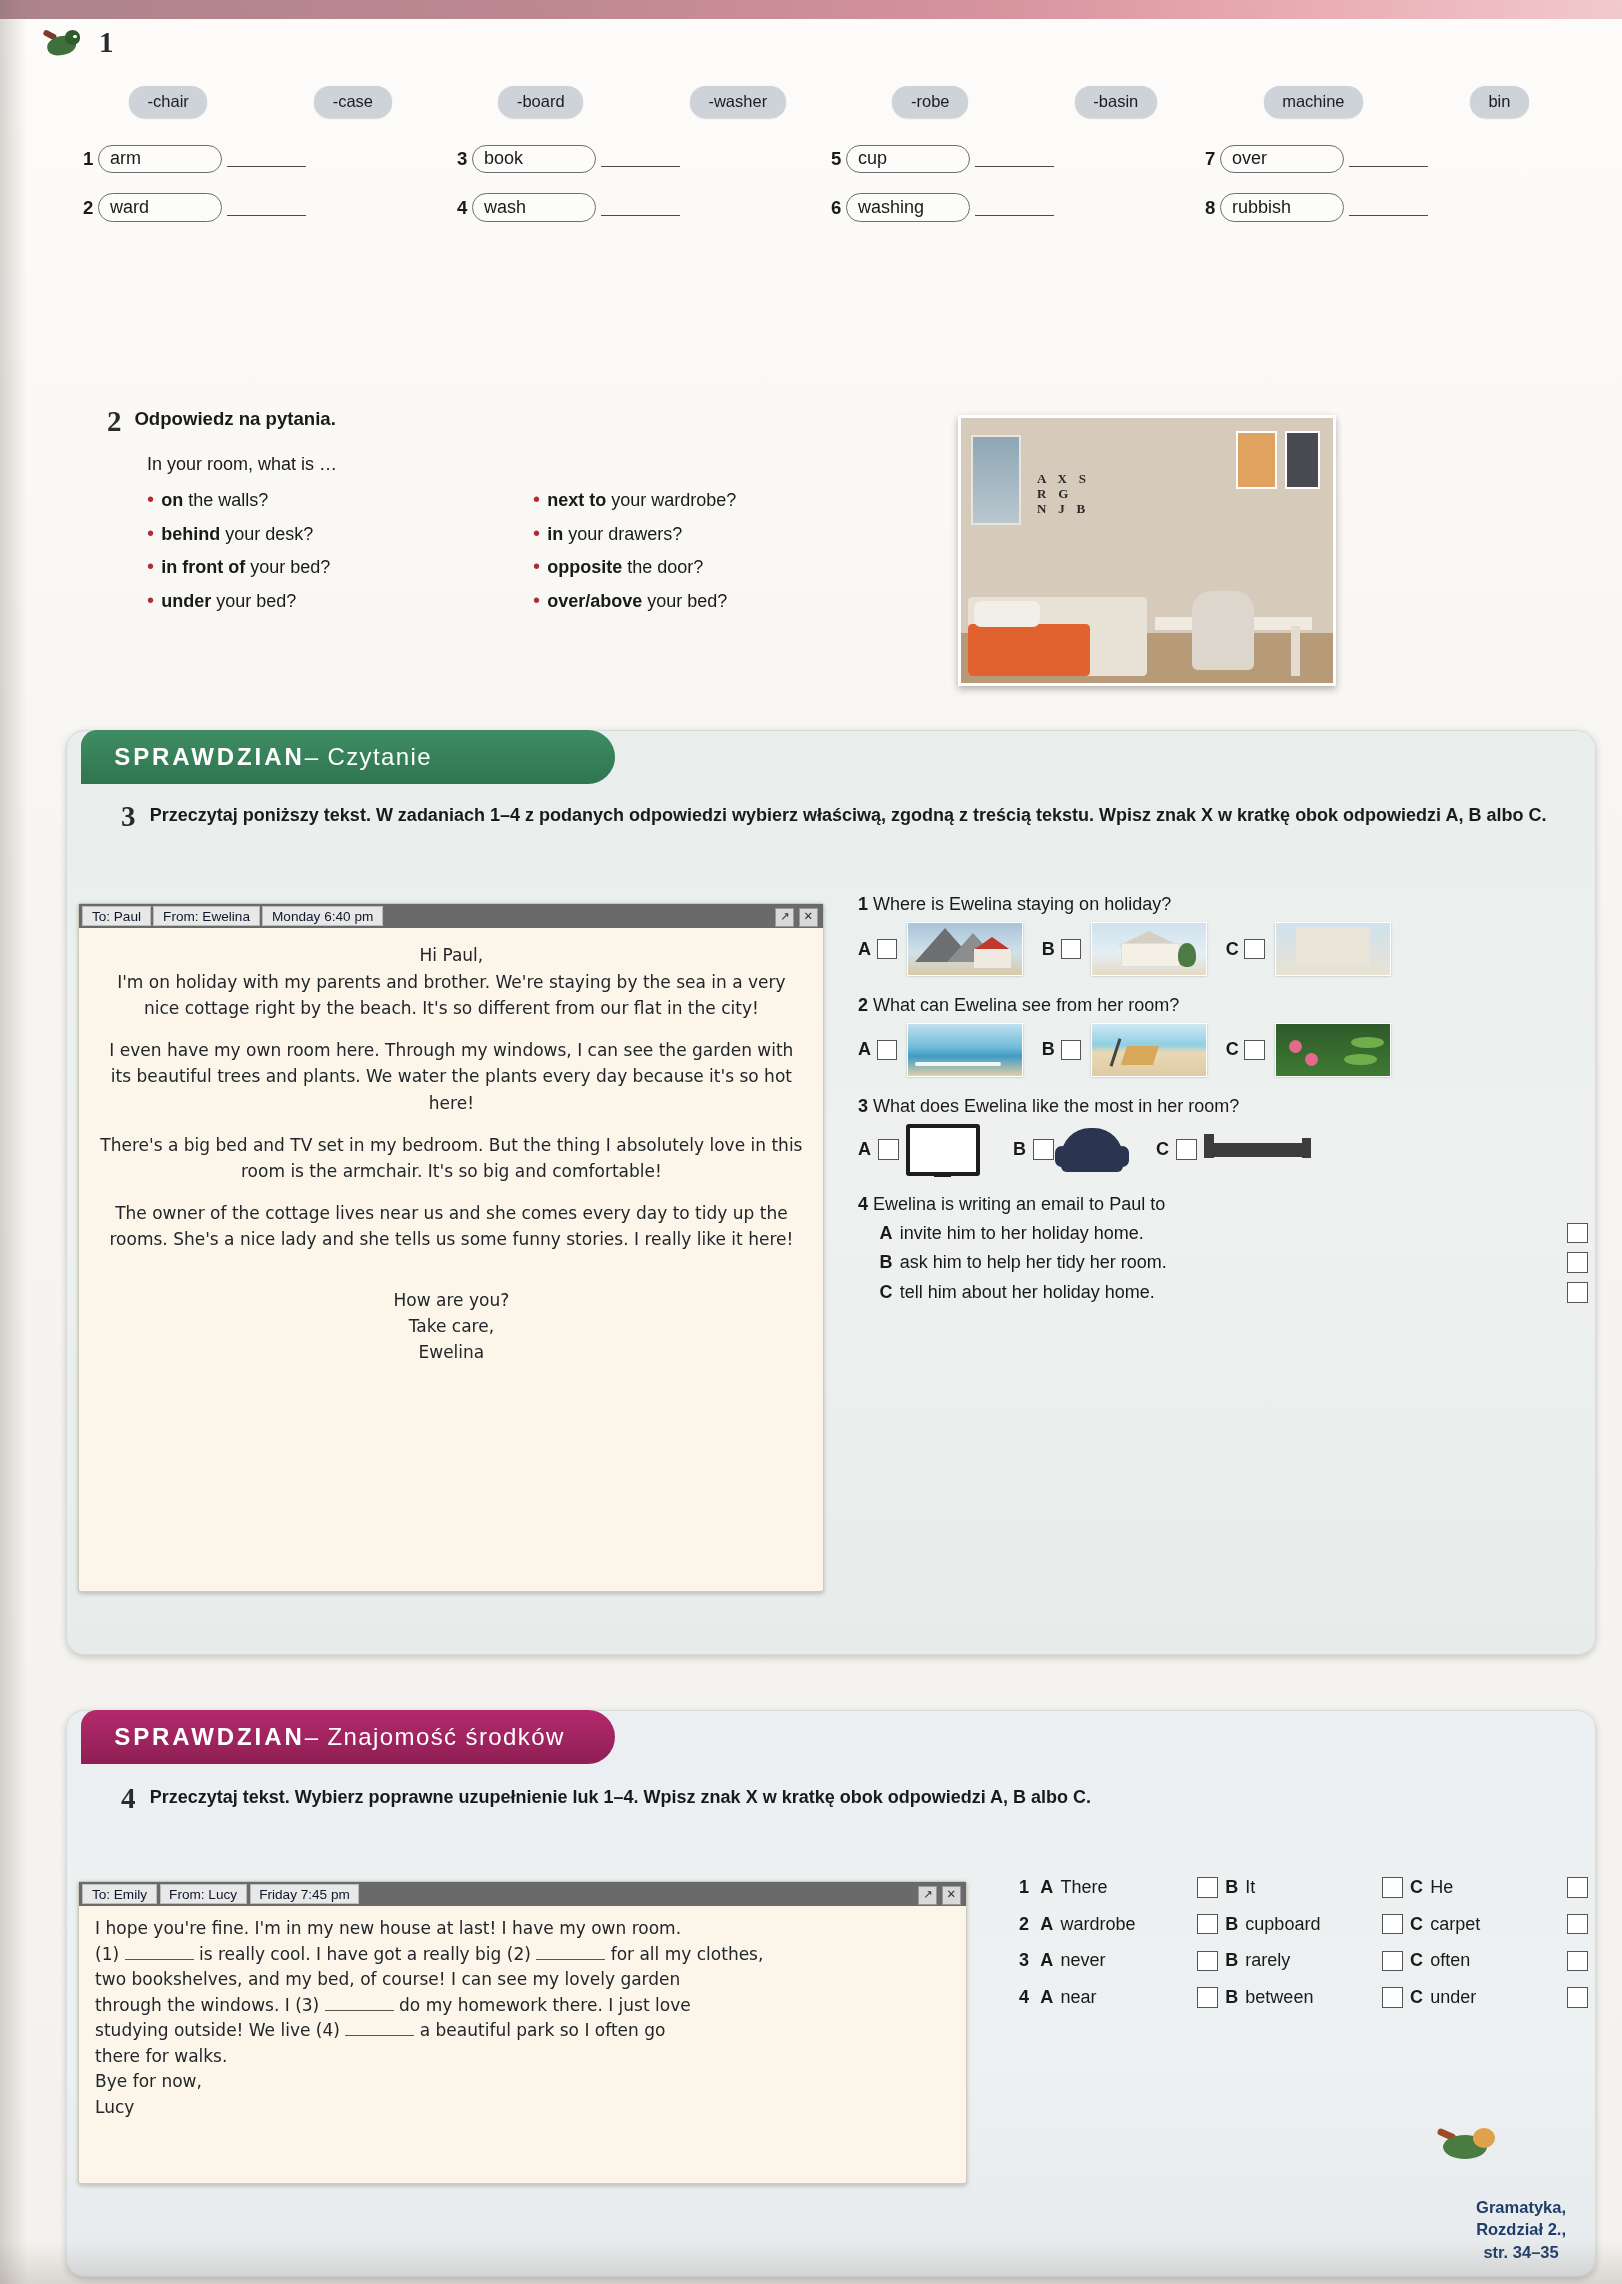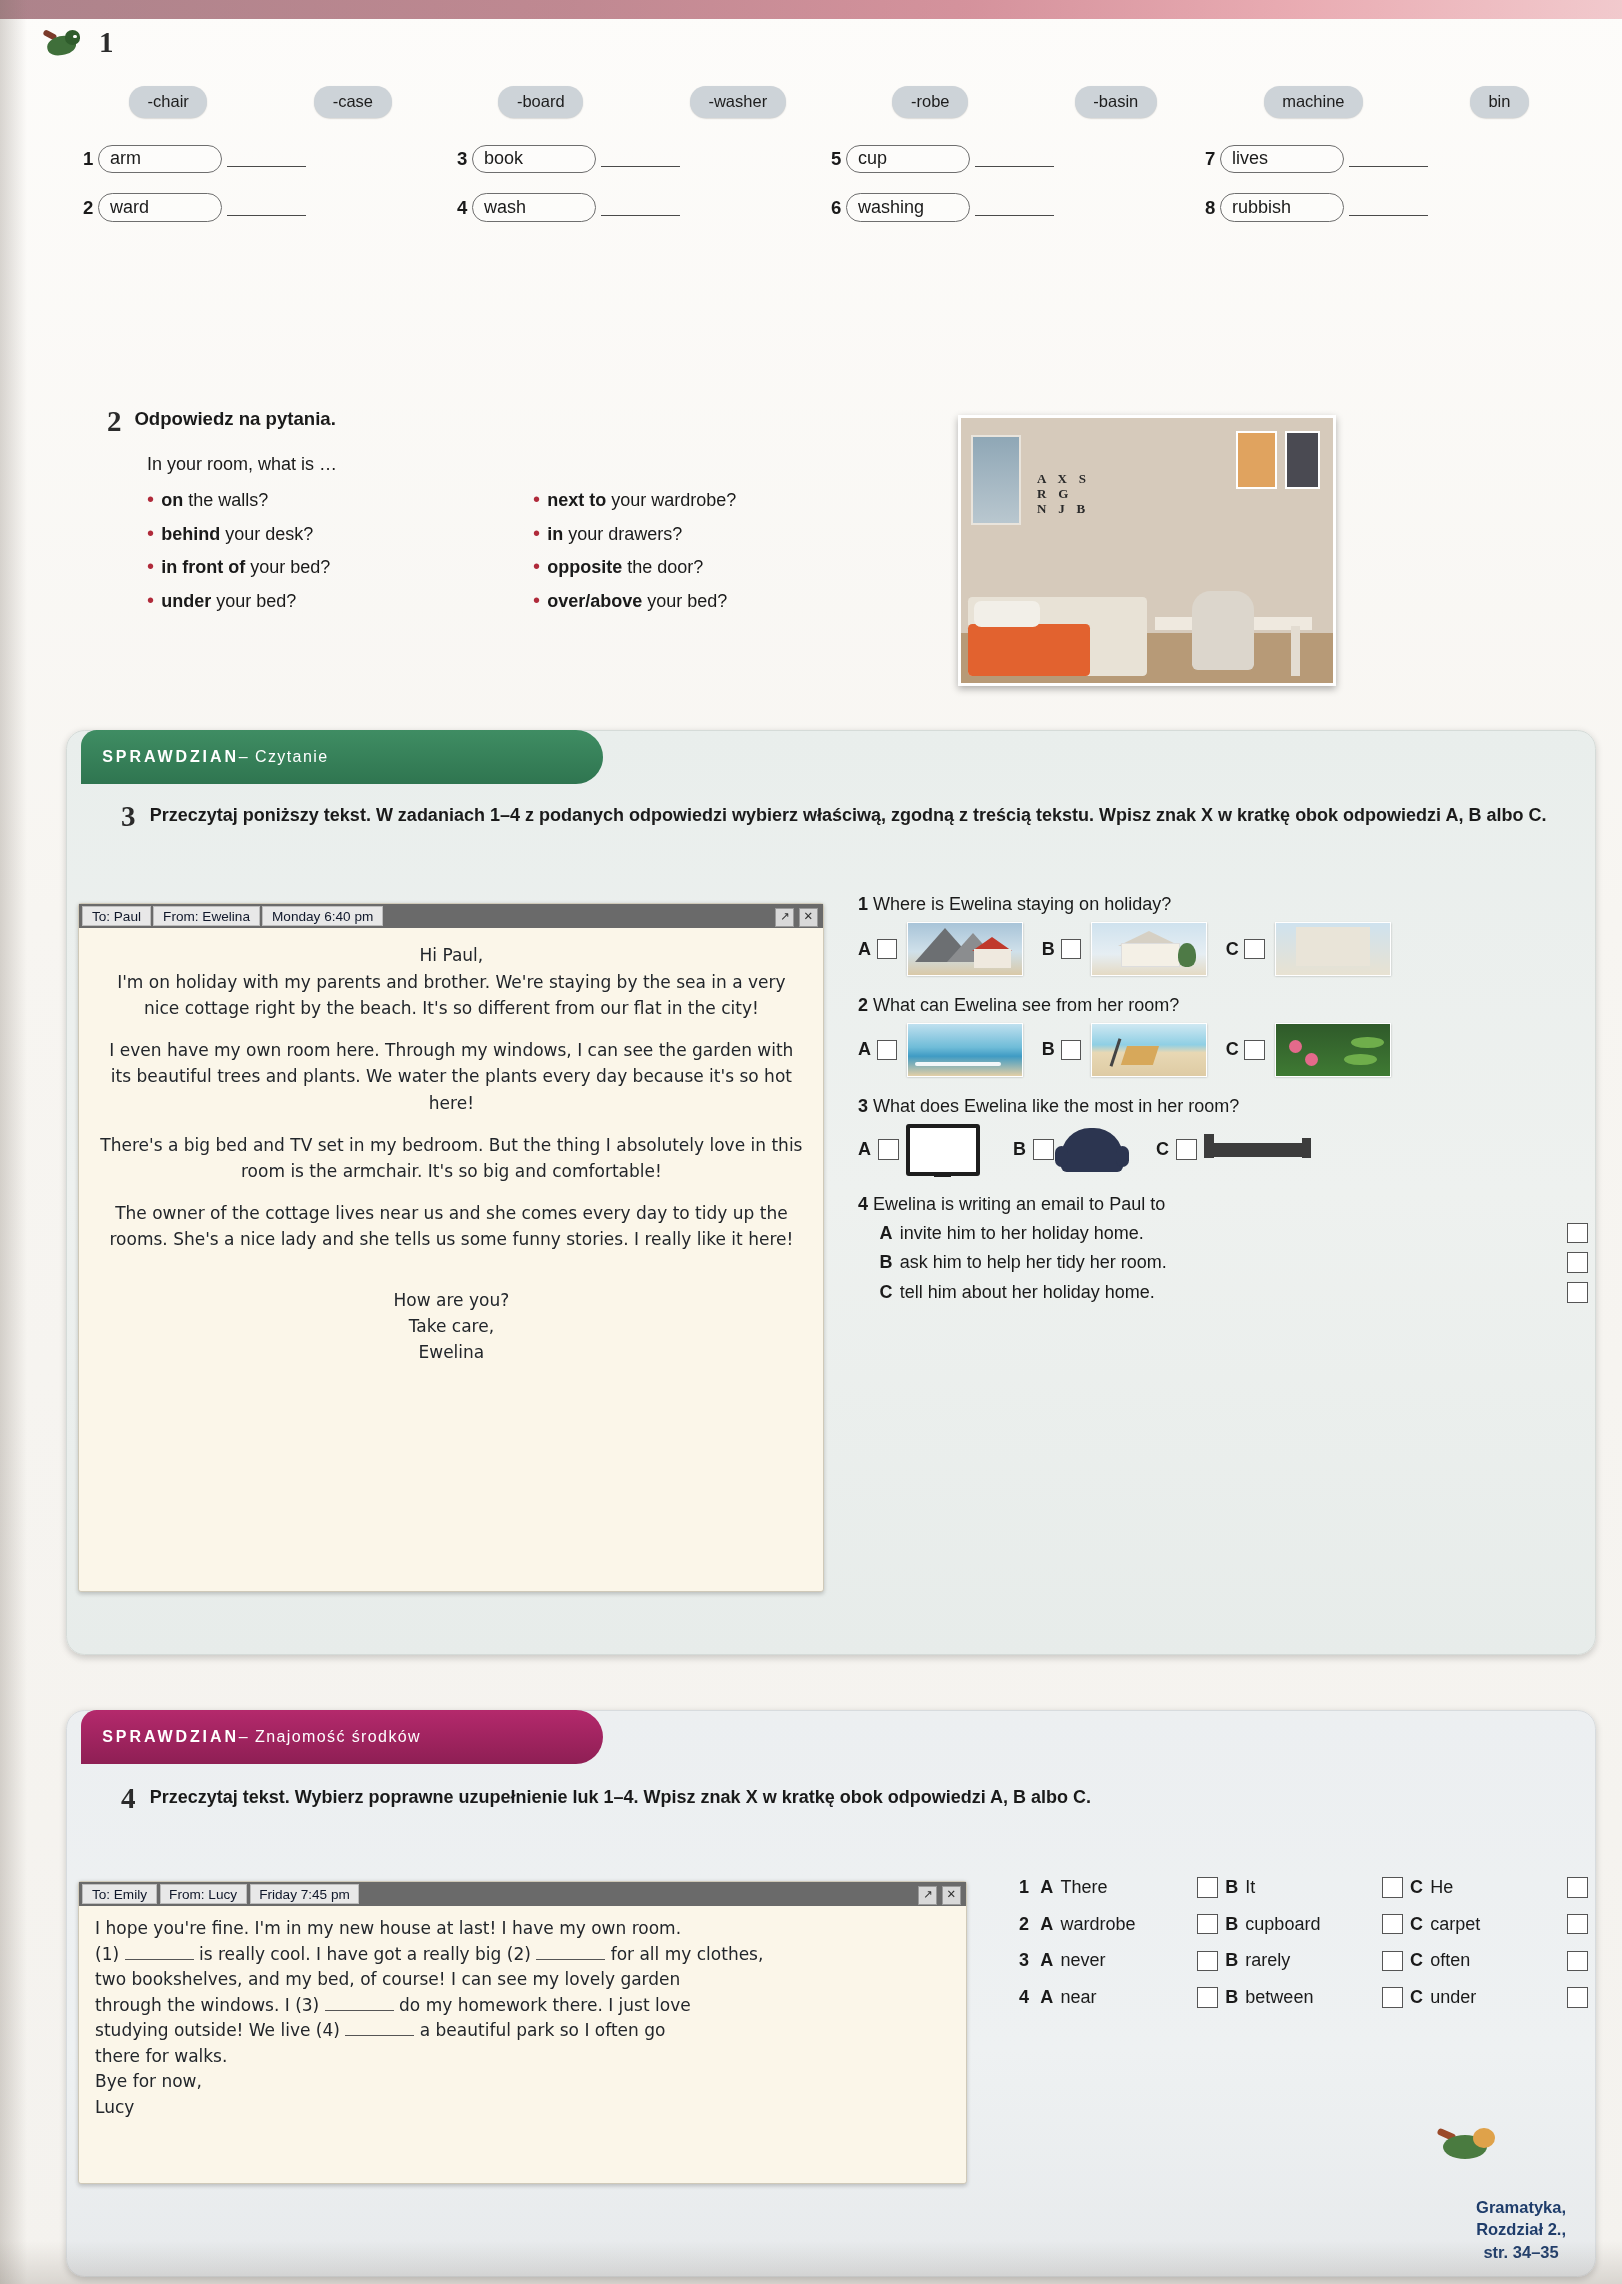--- a/index.html
+++ b/index.html
@@ -160,23 +160,23 @@
     border: 0.7px solid #d5dbd8;
   }
   .tab {
     position: absolute;
     top: -1.4px; left: 14.3px;
     height: 54px;
     min-width: 501px;
     background: linear-gradient(180deg,#3f8d63 0%, #2f7550 100%);
     border-radius: 17px 29px 29px 0;
     display: flex; align-items: center;
-    padding-left: 21px;
+    padding-left: 33px;
     color: #fff;
-    font-size: 16px;
+    font-size: 24px;
     letter-spacing: 1.4px;
   }
   .tab .bold { font-weight: bold; letter-spacing: 2.9px; }
   .tab-magenta { background: linear-gradient(180deg,#b4296c 0%, #8e1f54 100%); }
 
   .ex3 { position: absolute; top: 72px; left: 54px; right: 40px; }
   .ex3 .head { display: flex; gap: 10px; align-items: flex-start; }
   .ex3 .txt { font-size: 18px; font-weight: bold; line-height: 1.4; }
 
   
@@ -340,21 +340,21 @@
         <span class="bubble">book</span>
         <span class="blank-line"></span>
       </div>
       <div class="match-item">
         <span class="m-num">5</span>
         <span class="bubble">cup</span>
         <span class="blank-line"></span>
       </div>
       <div class="match-item">
         <span class="m-num">7</span>
-        <span class="bubble">lives</span>
+        <span class="bubble">over</span>
         <span class="blank-line"></span>
       </div>
       <div class="match-item">
         <span class="m-num">2</span>
         <span class="bubble">ward</span>
         <span class="blank-line"></span>
       </div>
       <div class="match-item">
         <span class="m-num">4</span>
         <span class="bubble">wash</span>

